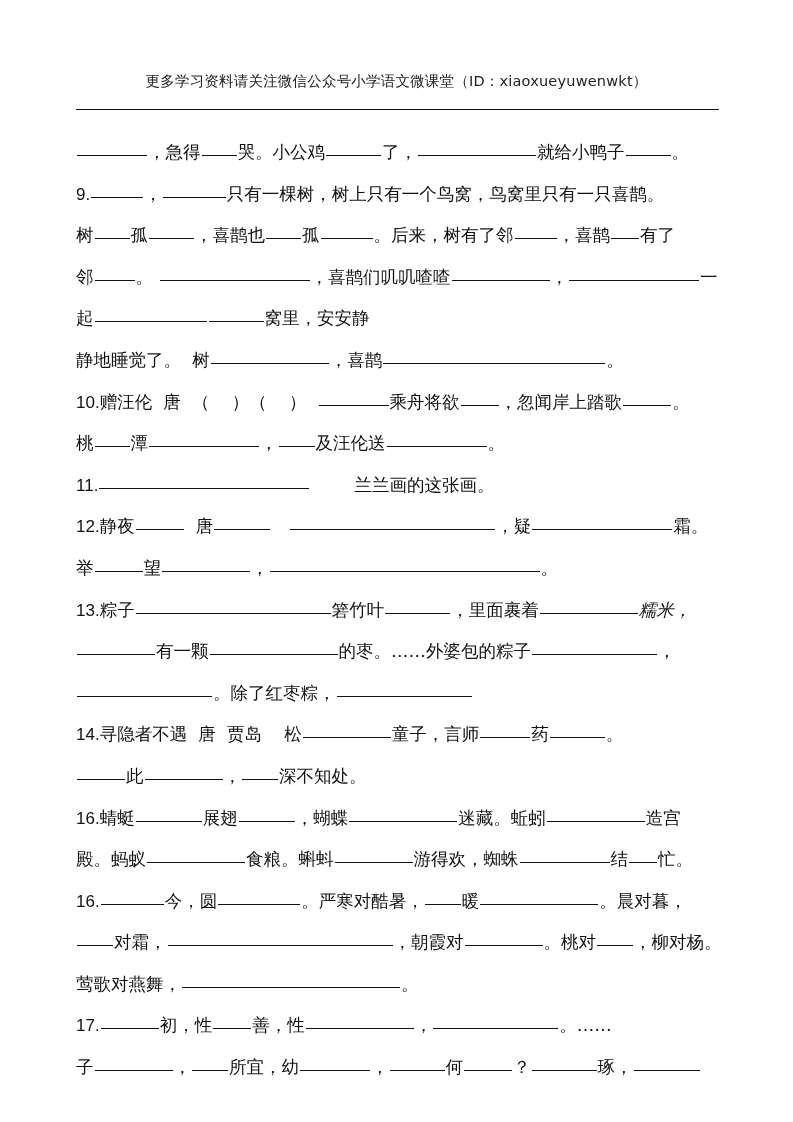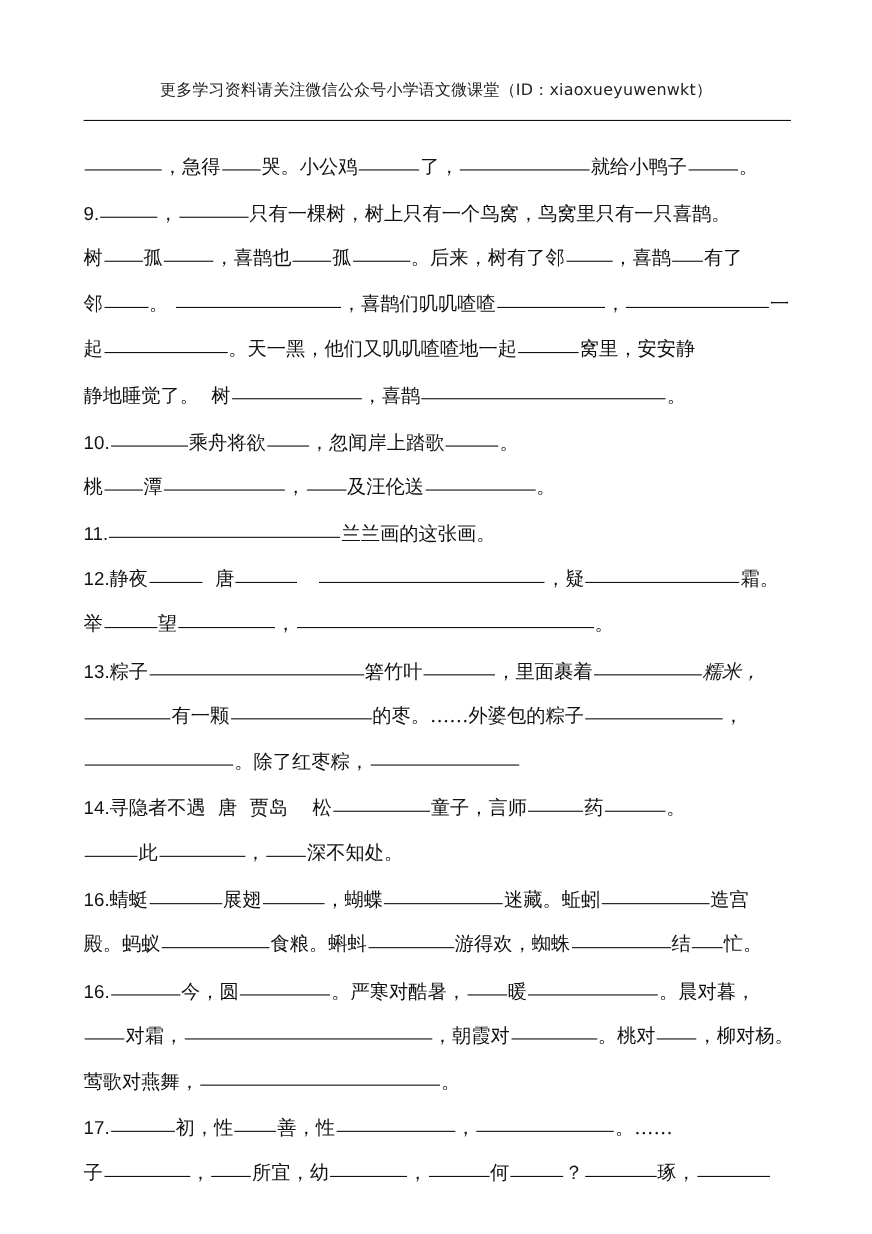--- a/index.html
+++ b/index.html
@@ -78,33 +78,33 @@
       <span class="blank" style="width: 150px;"></span>
       <span class="seg" style="white-space: pre;">，喜鹊们叽叽喳喳</span>
       <span class="blank" style="width: 98px;"></span>
       <span class="seg" style="white-space: pre;">，</span>
       <span class="blank" style="width: 130px;"></span>
       <span class="seg" style="white-space: pre;">一</span>
     </div>
     <div class="line">
       <span class="seg" style="white-space: pre;">起</span>
       <span class="blank" style="width: 112px;"></span>
-      <span class="seg" style="white-space: pre;">。天一黑，他们又叽叽喳喳地一起</span>
       <span class="blank" style="width: 55px;"></span>
       <span class="seg" style="white-space: pre;">窝里，安安静</span>
     </div>
     <div class="line">
       <span class="seg" style="white-space: pre;">静地睡觉了。  树</span>
       <span class="blank" style="width: 118px;"></span>
       <span class="seg" style="white-space: pre;">，喜鹊</span>
       <span class="blank" style="width: 222px;"></span>
       <span class="seg" style="white-space: pre;">。</span>
     </div>
     <div class="line">
       <span class="seg num">10. </span>
+      <span class="seg" style="white-space: pre;">赠汪伦  唐  （    ）（    ）  </span>
       <span class="blank" style="width: 70px;"></span>
       <span class="seg" style="white-space: pre;">乘舟将欲</span>
       <span class="blank" style="width: 38px;"></span>
       <span class="seg" style="white-space: pre;">，忽闻岸上踏歌</span>
       <span class="blank" style="width: 48px;"></span>
       <span class="seg" style="white-space: pre;">。</span>
     </div>
     <div class="line">
       <span class="seg" style="white-space: pre;">桃</span>
       <span class="blank" style="width: 35px;"></span>
@@ -112,21 +112,21 @@
       <span class="blank" style="width: 110px;"></span>
       <span class="seg" style="white-space: pre;">，</span>
       <span class="blank" style="width: 36px;"></span>
       <span class="seg" style="white-space: pre;">及汪伦送</span>
       <span class="blank" style="width: 100px;"></span>
       <span class="seg" style="white-space: pre;">。</span>
     </div>
     <div class="line">
       <span class="seg num">11. </span>
       <span class="blank" style="width: 210px;"></span>
-      <span class="seg" style="white-space: pre;">兰兰画的这张画。</span>
+      <span class="seg" style="white-space: pre; margin-left: 44px;">兰兰画的这张画。</span>
     </div>
     <div class="line">
       <span class="seg num">12. </span>
       <span class="seg" style="white-space: pre;">静夜</span>
       <span class="blank" style="width: 48px;"></span>
       <span class="seg" style="white-space: pre;">  唐</span>
       <span class="blank" style="width: 56px;"></span>
       <span class="spacer" style="width: 18px;"></span>
       <span class="blank" style="width: 205px;"></span>
       <span class="seg" style="white-space: pre;">，疑</span>

